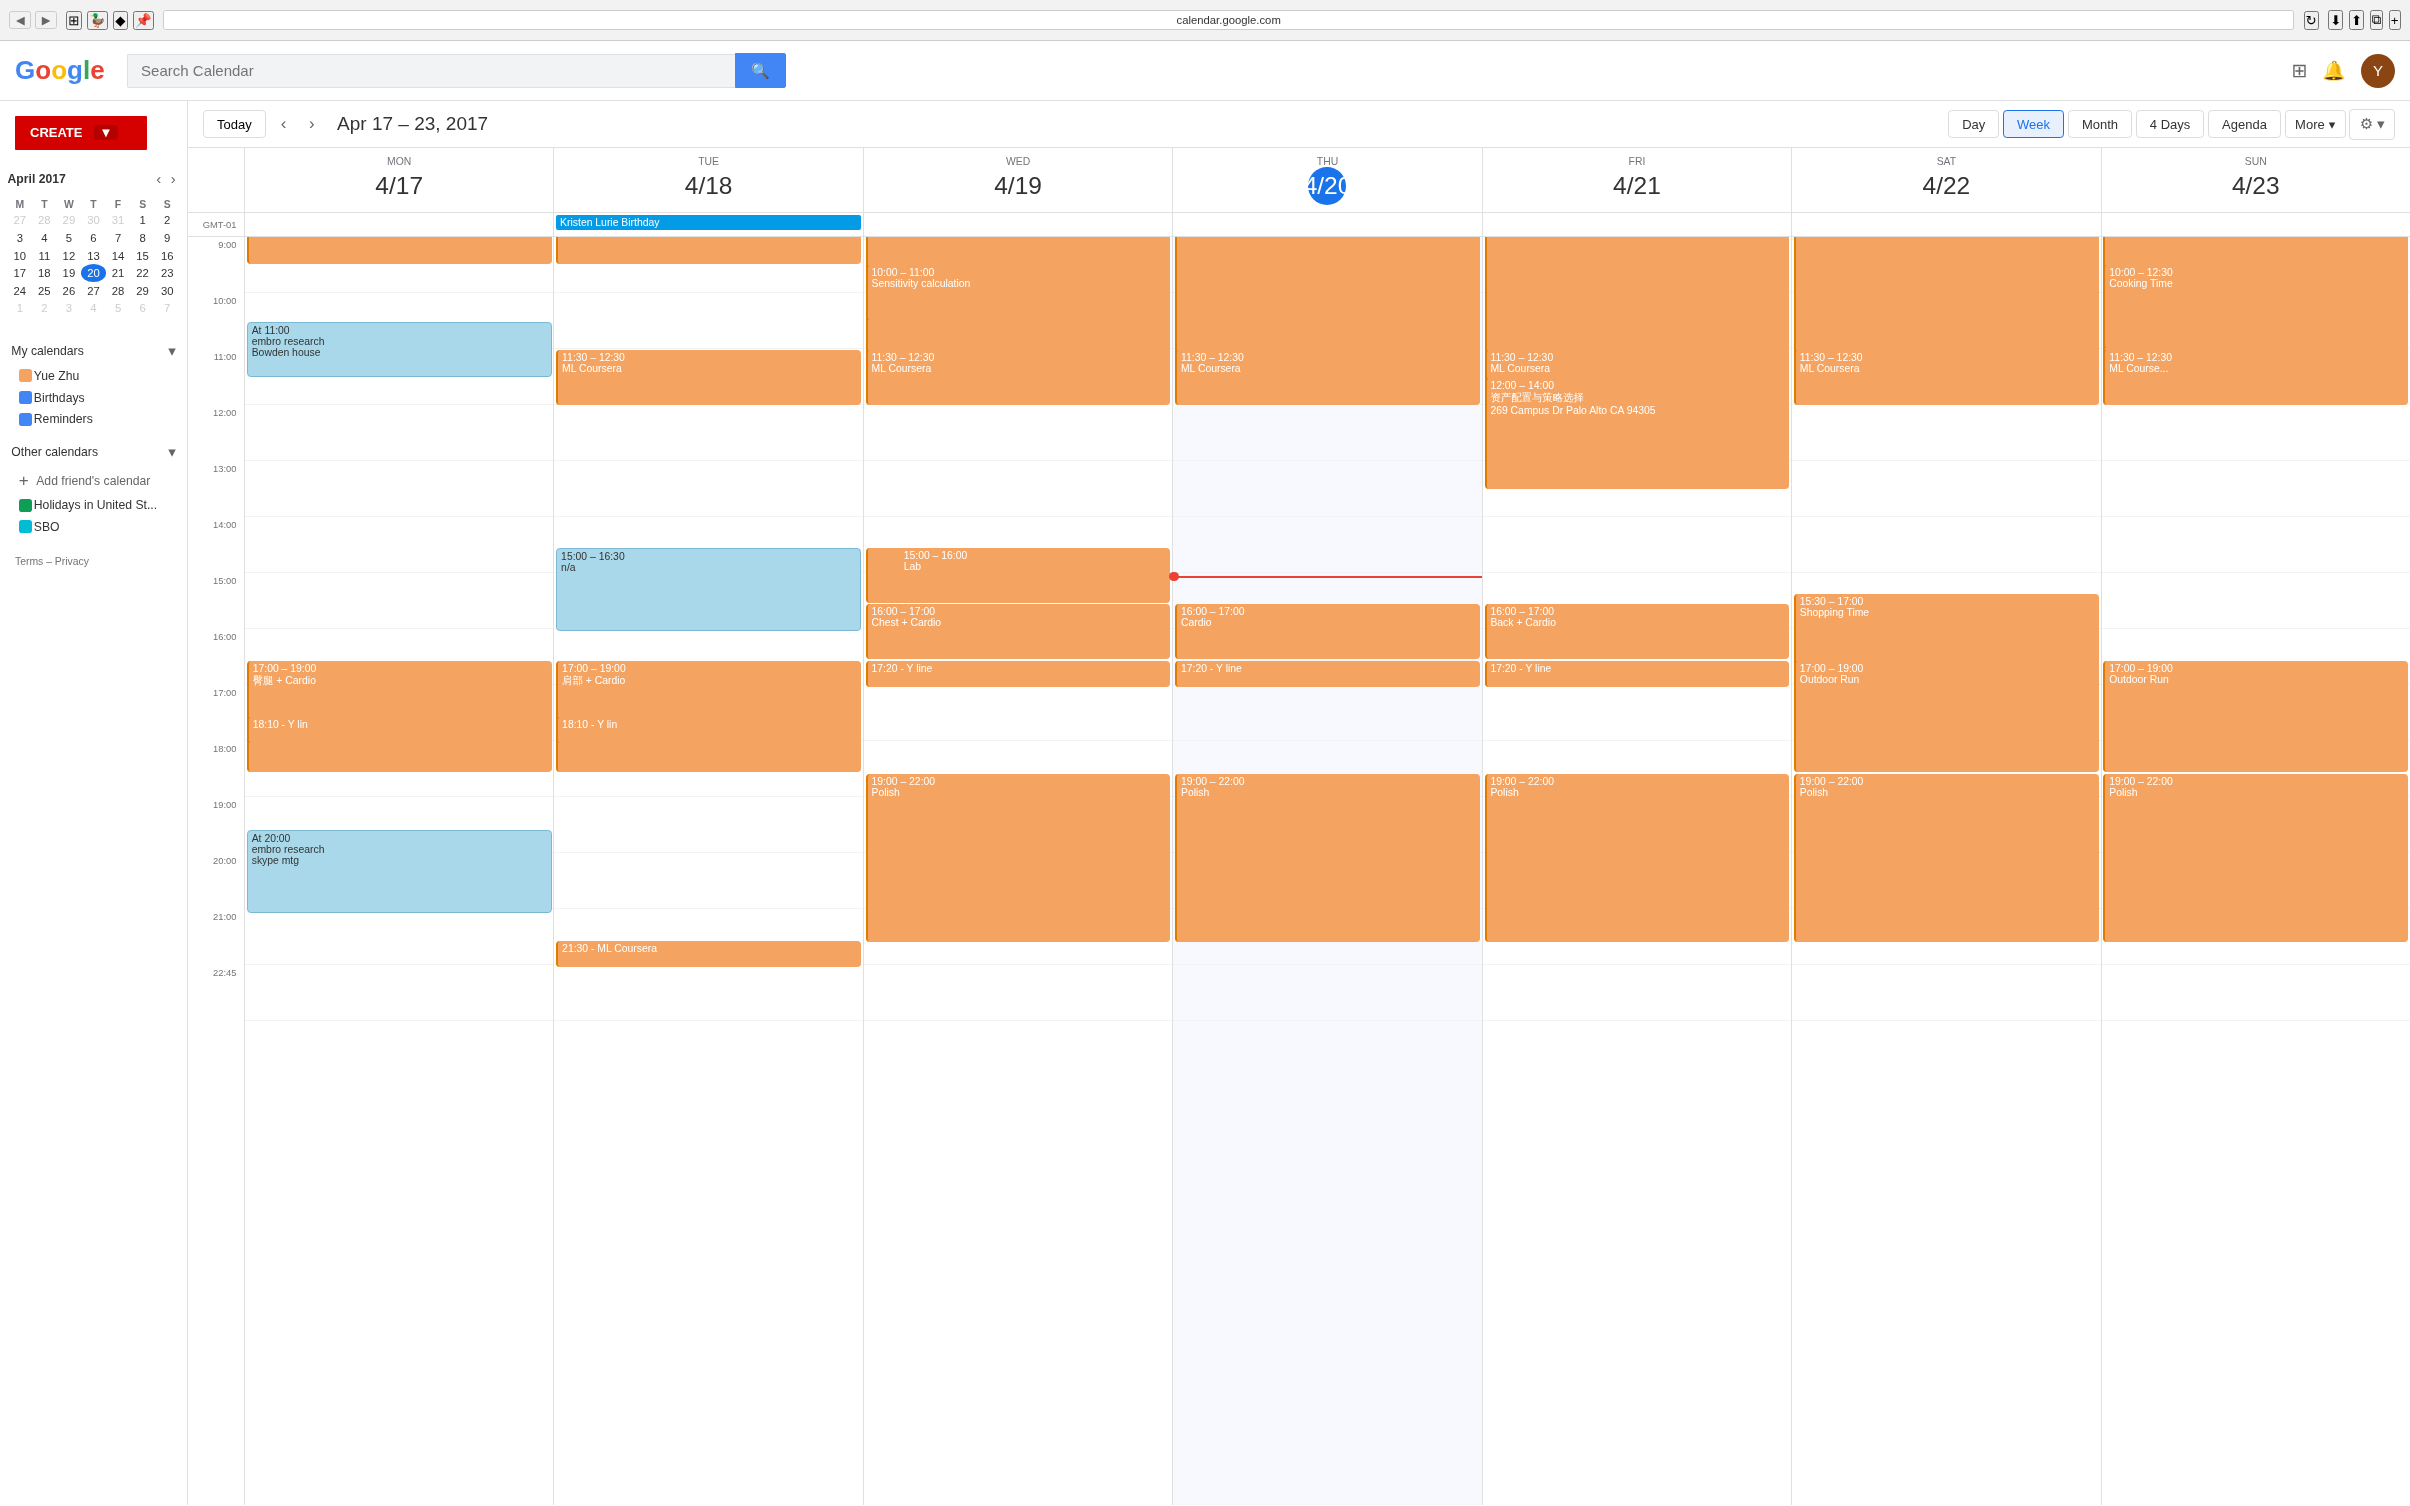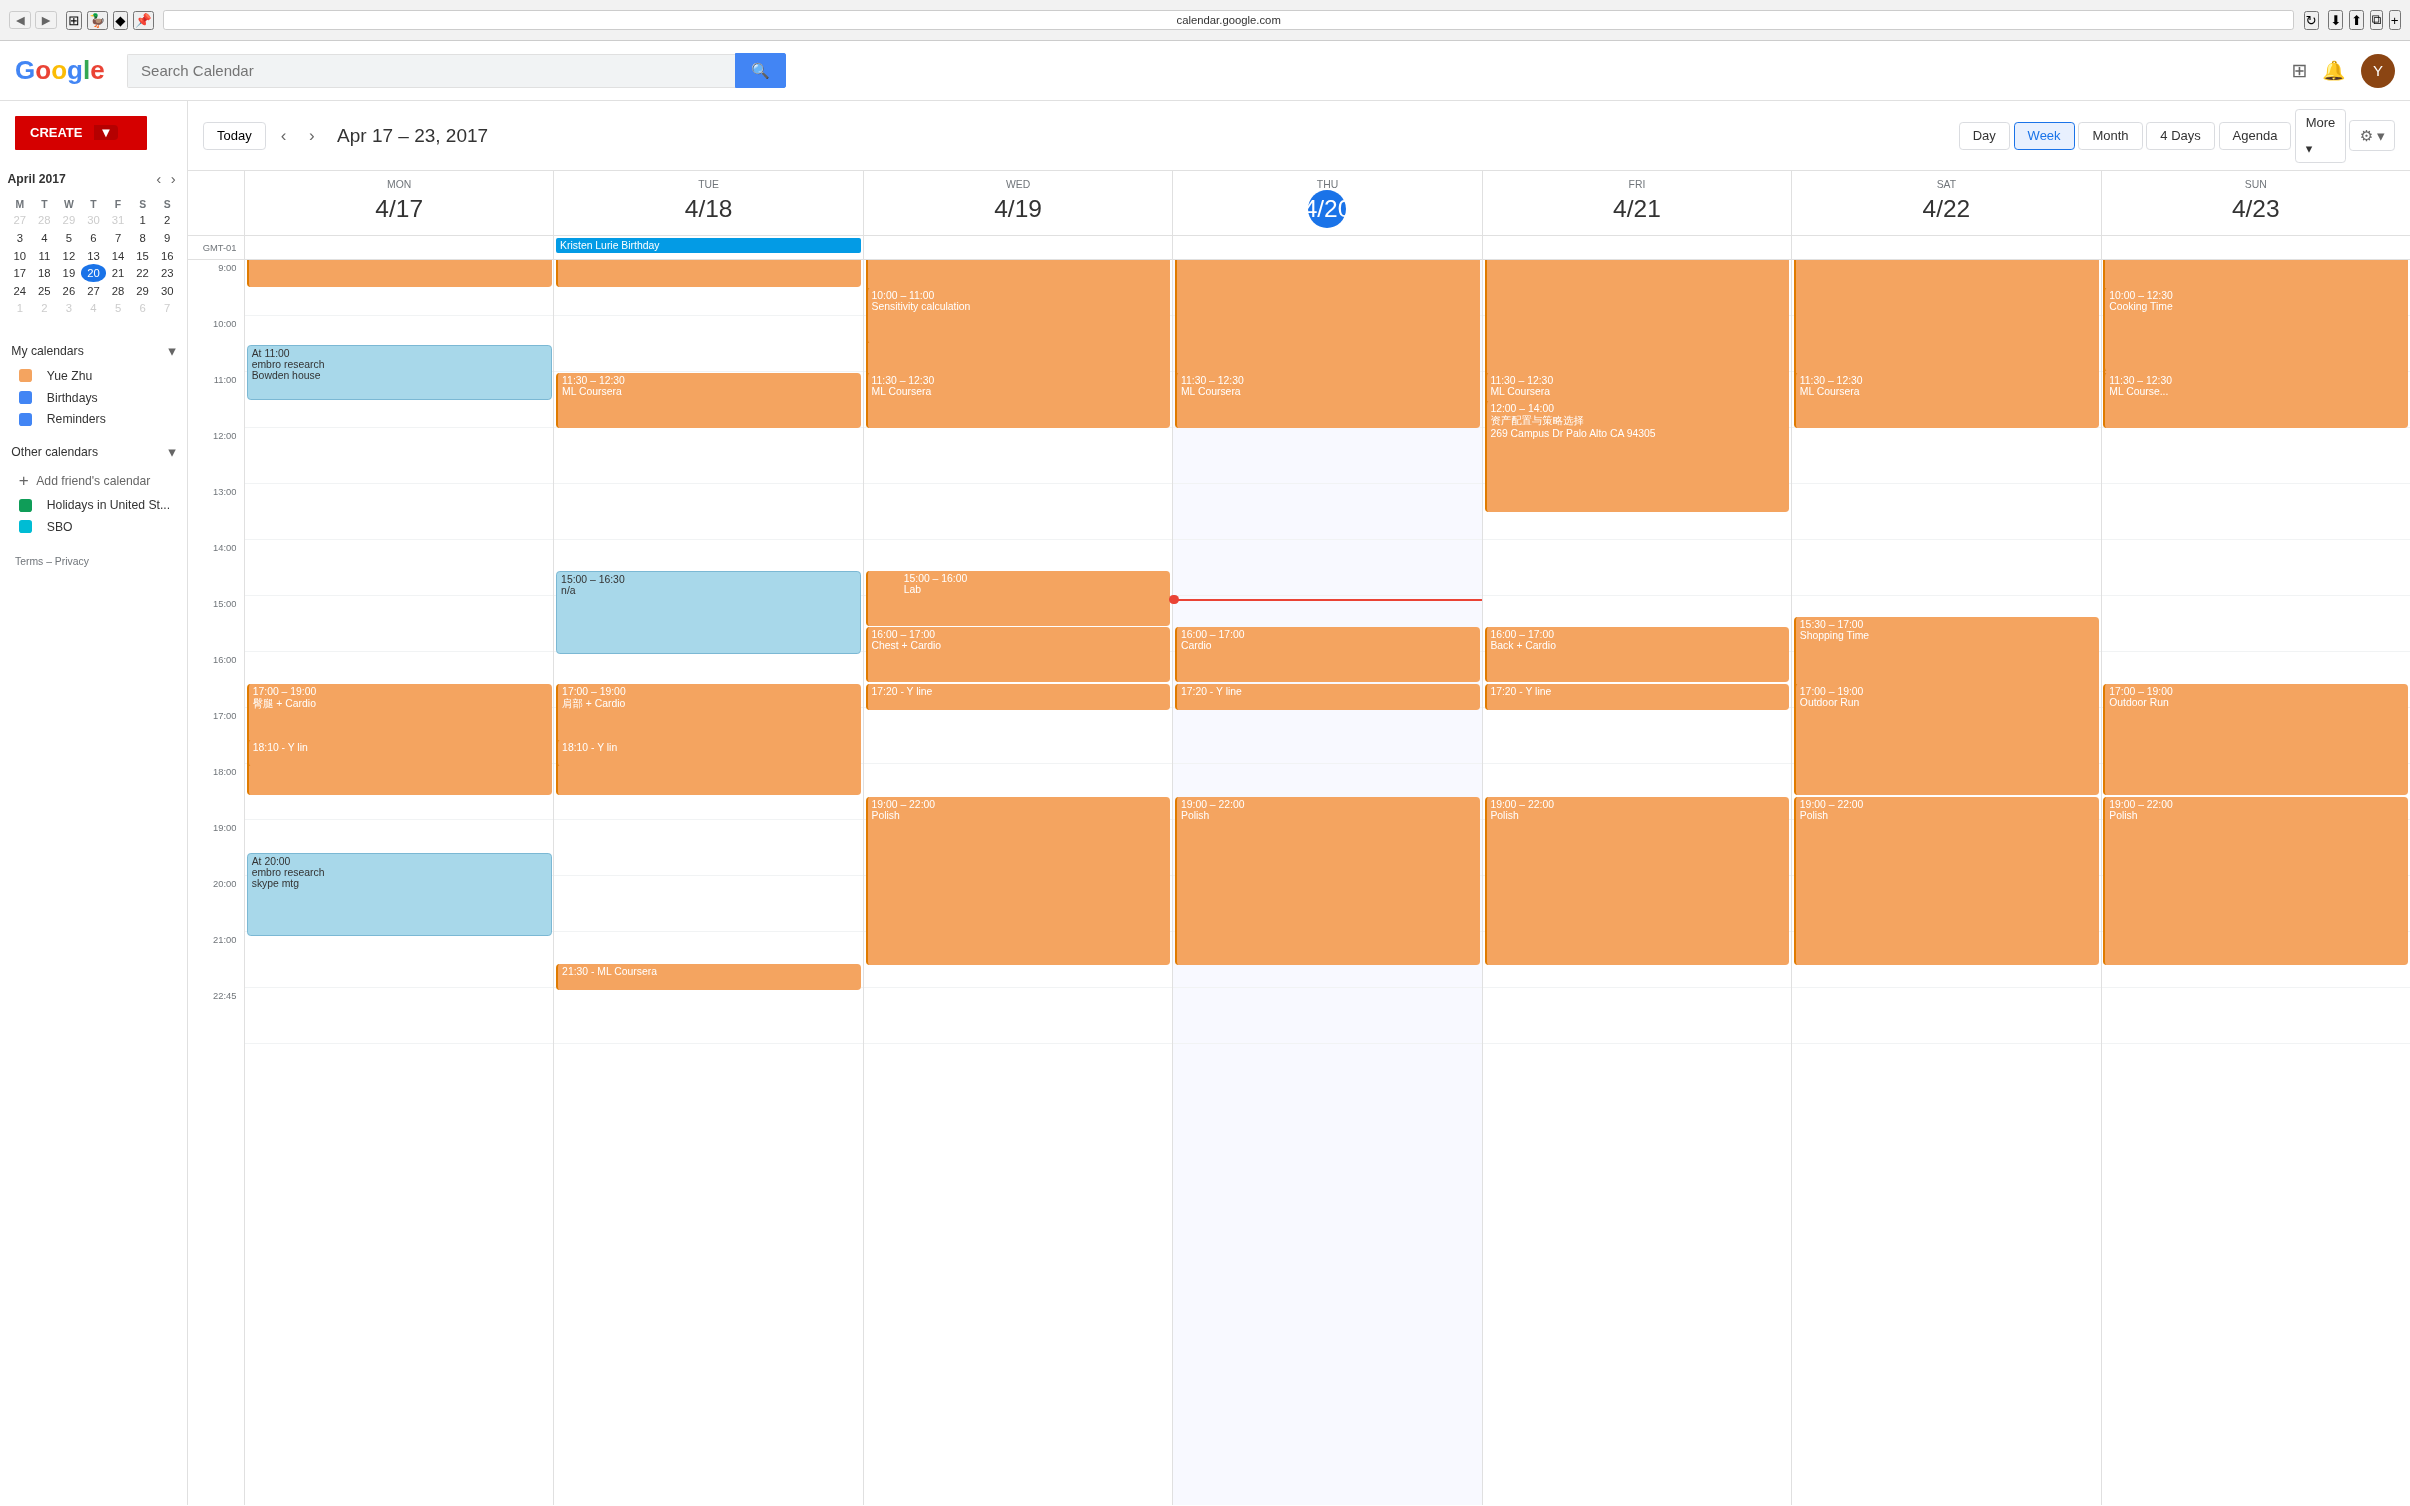--- a/index.html
+++ b/index.html
@@ -46,21 +46,21 @@
     .mini-cal-grid { width: 100%; border-collapse: collapse; }
     .mini-cal-grid th { font-size: 10.4px; color: #70757a; text-align: center; padding: 1.9px; }
     .mini-cal-grid td { text-align: center; font-size: 11.3px; padding: 2.8px 1.9px; cursor: pointer; color: #333; }
     .mini-cal-grid td.today { background: #1a73e8; color: #fff; border-radius: 50%; }
     .mini-cal-grid td.other-month { color: #ccc; }
 
     
     .cal-section { padding: 3.8px 7.5px; }
     .cal-section-header { display: flex; align-items: center; justify-content: space-between; padding: 5.6px 3.8px; cursor: pointer; font-size: 12.2px; color: #333; font-weight: 500; }
     .cal-section-toggle { color: #666; font-size: 15px; }
-    .cal-item { display: flex; align-items: center; gap: 15px; padding: 3.8px 3.8px 3.8px 11.3px; cursor: pointer; border-radius: 3.8px; }
+    .cal-item { display: flex; align-items: center; gap: 2px; padding: 3.8px 3.8px 3.8px 11.3px; cursor: pointer; border-radius: 3.8px; }
     .cal-dot { width: 13px; height: 13px; border-radius: 2.8px; flex-shrink: 0; }
     .cal-label { font-size: 12.2px; }
     .add-friend-btn { display: flex; align-items: center; gap: 7.5px; padding: 3.8px 3.8px 3.8px 11.3px; cursor: pointer; color: #666; font-size: 12.2px; border-radius: 3.8px; }
     .add-icon { font-size: 17px; }
     .other-cal-section { padding: 3.8px 7.5px; }
     .other-cal-section-header { display: flex; align-items: center; justify-content: space-between; padding: 5.6px 3.8px; cursor: pointer; font-size: 12.2px; color: #333; font-weight: 500; }
 
     
     .sidebar-footer { padding: 15px 15px 7.5px; font-size: 10.4px; color: #70757a; }
     .sidebar-footer a { color: #70757a; text-decoration: none; }
@@ -69,21 +69,21 @@
     .calendar-area { flex: 1; overflow-y: auto; display: flex; flex-direction: column; }
 
     
     .cal-toolbar { display: flex; align-items: center; padding: 7.5px 15px; border-bottom: 0.9px solid #e0e0e0; gap: 7.5px; position: sticky; top: 0; background: #fff; z-index: 10; }
     .today-btn { border: 0.9px solid #dadce0; background: #fff; padding: 5.6px 13px; border-radius: 3.8px; cursor: pointer; font-size: 13px; }
     .nav-btn { background: none; border: none; cursor: pointer; font-size: 17px; color: #666; padding: 3.8px 7.5px; }
     .date-range { font-size: 19px; color: #333; margin-left: 7.5px; }
     .view-buttons { margin-left: auto; display: flex; align-items: center; gap: 3.8px; }
     .view-btn { border: 0.9px solid #dadce0; background: #fff; padding: 5.6px 13px; border-radius: 3.8px; cursor: pointer; font-size: 13px; color: #333; }
     .view-btn.active { background: #e8f0fe; border-color: #1a73e8; color: #1a73e8; }
-    .view-btn-more { border: 0.9px solid #dadce0; background: #fff; padding: 5.6px 9.4px; border-radius: 3.8px; cursor: pointer; font-size: 13px; color: #333; display: flex; align-items: flex-start; gap: 11px; flex-direction: column; }
+    .view-btn-more { border: 0.9px solid #dadce0; background: #fff; padding: 5.6px 9.4px; border-radius: 3.8px; cursor: pointer; font-size: 13px; color: #333; display: flex; align-items: flex-end; gap: 4px; }
     .settings-btn { border: 0.9px solid #dadce0; background: #fff; padding: 5.6px 9.4px; border-radius: 3.8px; cursor: pointer; font-size: 15px; color: #666; display: flex; align-items: center; gap: 3.8px; }
 
     
     .week-grid { flex: 1; display: flex; flex-direction: column; }
     .week-header { display: flex; border-bottom: 0.9px solid #e0e0e0; }
     .time-gutter { width: 56px; min-width: 56px; }
     .week-header-days { flex: 1; display: grid; grid-template-columns: repeat(7, 1fr); }
     .day-header { text-align: center; padding: 7.5px 3.8px; border-left: 0.9px solid #e0e0e0; font-size: 11.3px; color: #70757a; }
     .day-header .day-num { font-size: 24.5px; display: block; color: #333; cursor: pointer; border-radius: 50%; width: 38px; height: 38px; display: flex; align-items: center; justify-content: center; margin: 0 auto; }
     .day-header .day-num.today { background: #1a73e8; color: #fff; border-radius: 50%; }

